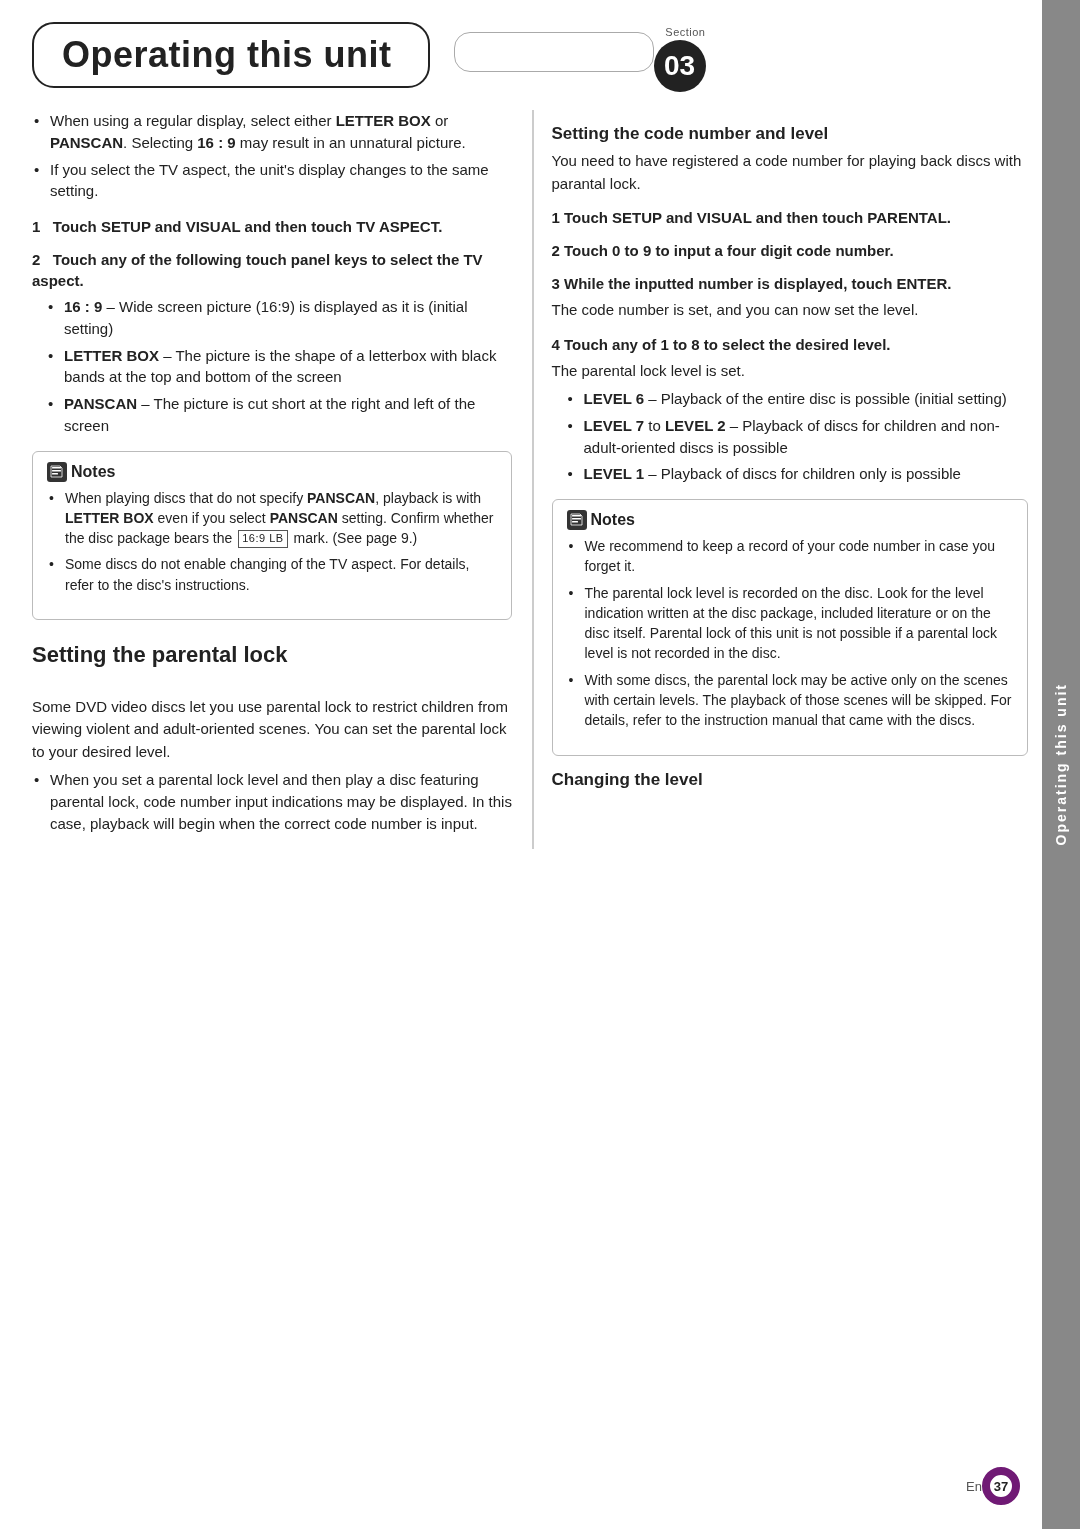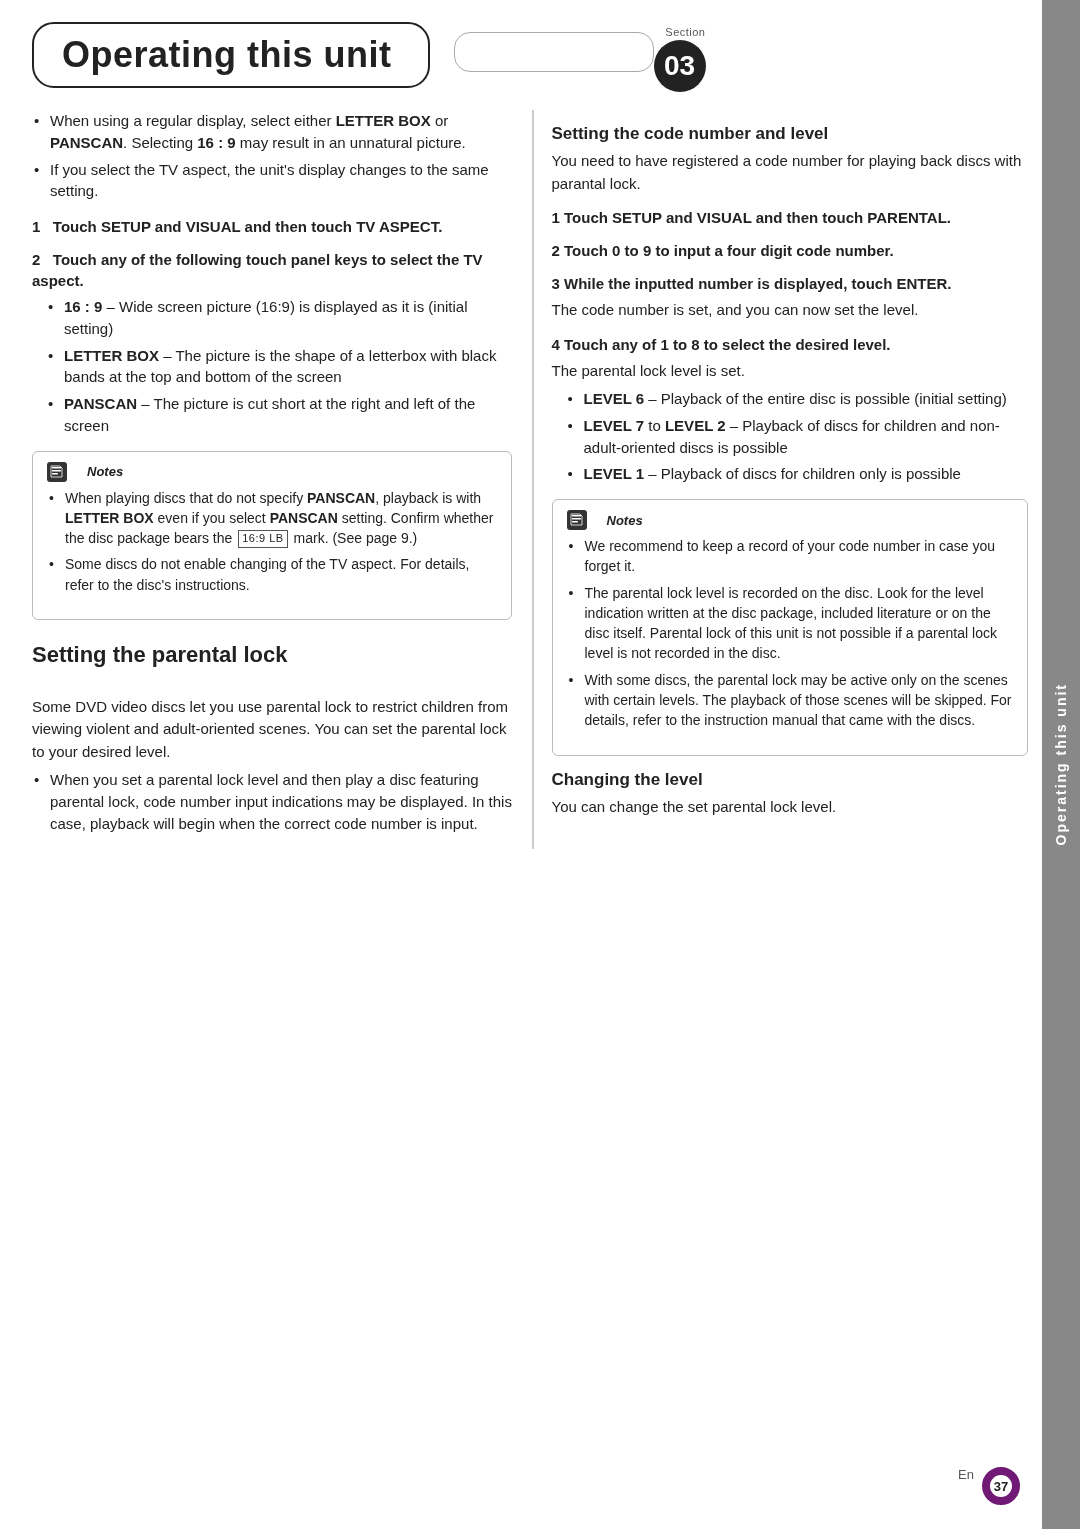--- a/index.html
+++ b/index.html
@@ -141,24 +141,23 @@
       border-radius: 6px;
       padding: 10px 14px 10px 14px;
       margin: 14px 0 14px 0;
       background: #fff;
     }
 
     .notes-title {
       display: flex;
       align-items: center;
       font-weight: bold;
-      font-size: 13px;
+      font-size: 16px;
       margin-bottom: 6px;
-      gap: 20px;
-      font-style: italic;
+      gap: 4px;
     }
 
     .notes-icon {
       width: 20px;
       height: 20px;
       border-radius: 3px;
       background: #333;
       display: flex;
       align-items: center;
       justify-content: center;
@@ -211,22 +210,21 @@
       background: #ccc;
       margin: 0 0;
       align-self: stretch;
     }
 
     .page-number-area {
       position: absolute;
       bottom: 24px;
       right: 60px;
       display: flex;
-      align-items: flex-start;
-      gap: 8px;
+      align-items: center;
     }
 
     .en-label {
       font-size: 13px;
       color: #555;
     }
 
     .page-num-circle {
       border: 8px solid #701a75;
       border-radius: 50%;
@@ -387,21 +385,20 @@
           <li>
             The parental lock level is recorded on the disc. Look for the level indication written at the disc package, included literature or on the disc itself. Parental lock of this unit is not possible if a parental lock level is not recorded in the disc.
           </li>
           <li>
             With some discs, the parental lock may be active only on the scenes with certain levels. The playback of those scenes will be skipped. For details, refer to the instruction manual that came with the discs.
           </li>
         </ul>
       </div>
 
       <div class="sub-section-heading">Changing the level</div>
-      <p>You can change the set parental lock level.</p>
 
     </div>
 
   </div>
 
   <div class="page-number-area">
     <span class="en-label">En</span>
     <div class="page-num-circle">37</div>
   </div>
 

